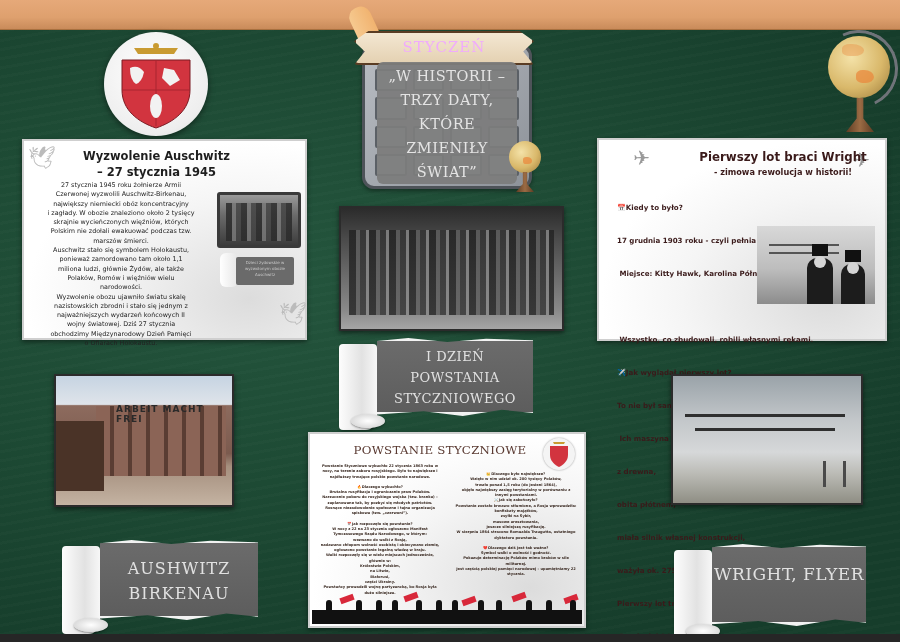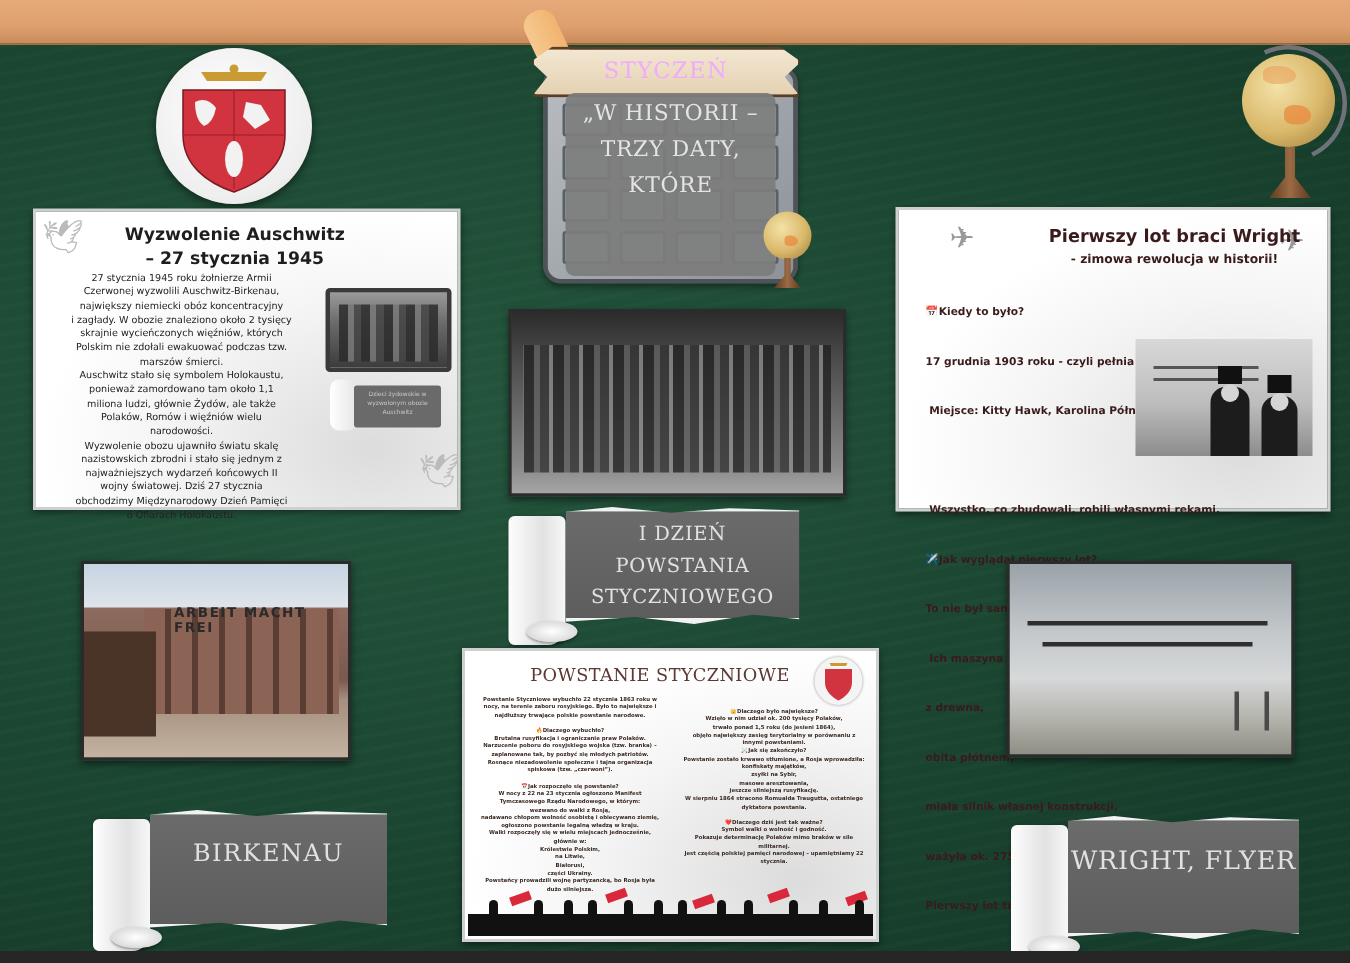--- a/index.html
+++ b/index.html
@@ -154,20 +154,22 @@
       <span></span>
   </div>
 </div>
 <div class="abs banner"></div>
 <div class="abs banner-text">STYCZEŃ</div>
 <div class="abs cal-title-bg"></div>
 <div class="abs cal-title">
   <div>„W HISTORII –</div>
   <div>TRZY DATY,</div>
   <div>KTÓRE</div>
+  <div>ZMIENIŁY</div>
+  <div>ŚWIAT”</div>
 </div>
 
 <div class="abs globe-arc-big"></div>
 <div class="abs globe globe-big">
   <span class="globe-land" style="left:28px;top:34px;width:18px;height:13px"></span>
   <span class="globe-land" style="left:14px;top:8px;width:22px;height:12px;opacity:.4"></span>
 </div>
 <div class="abs globe-stand-big"></div>
 <div class="abs globe globe-small">
   <span class="globe-land" style="left:14px;top:16px;width:9px;height:7px"></span>
@@ -342,20 +344,21 @@
       <b style="left:252px;top:8px"></b>
       <i style="left:258px"></i>
   </div>
 </div>
 
 <div class="tag tag-ausch">
   <span class="paper"></span>
   <span class="panel"></span>
   <span class="roll"></span>
   <div class="txt">
+    <div>AUSHWITZ</div>
     <div>BIRKENAU</div>
   </div>
 </div>
 
 <div class="tag tag-wright">
   <span class="paper"></span>
   <span class="panel"></span>
   <span class="roll"></span>
   <div class="txt">
     <div>WRIGHT, FLYER</div>

